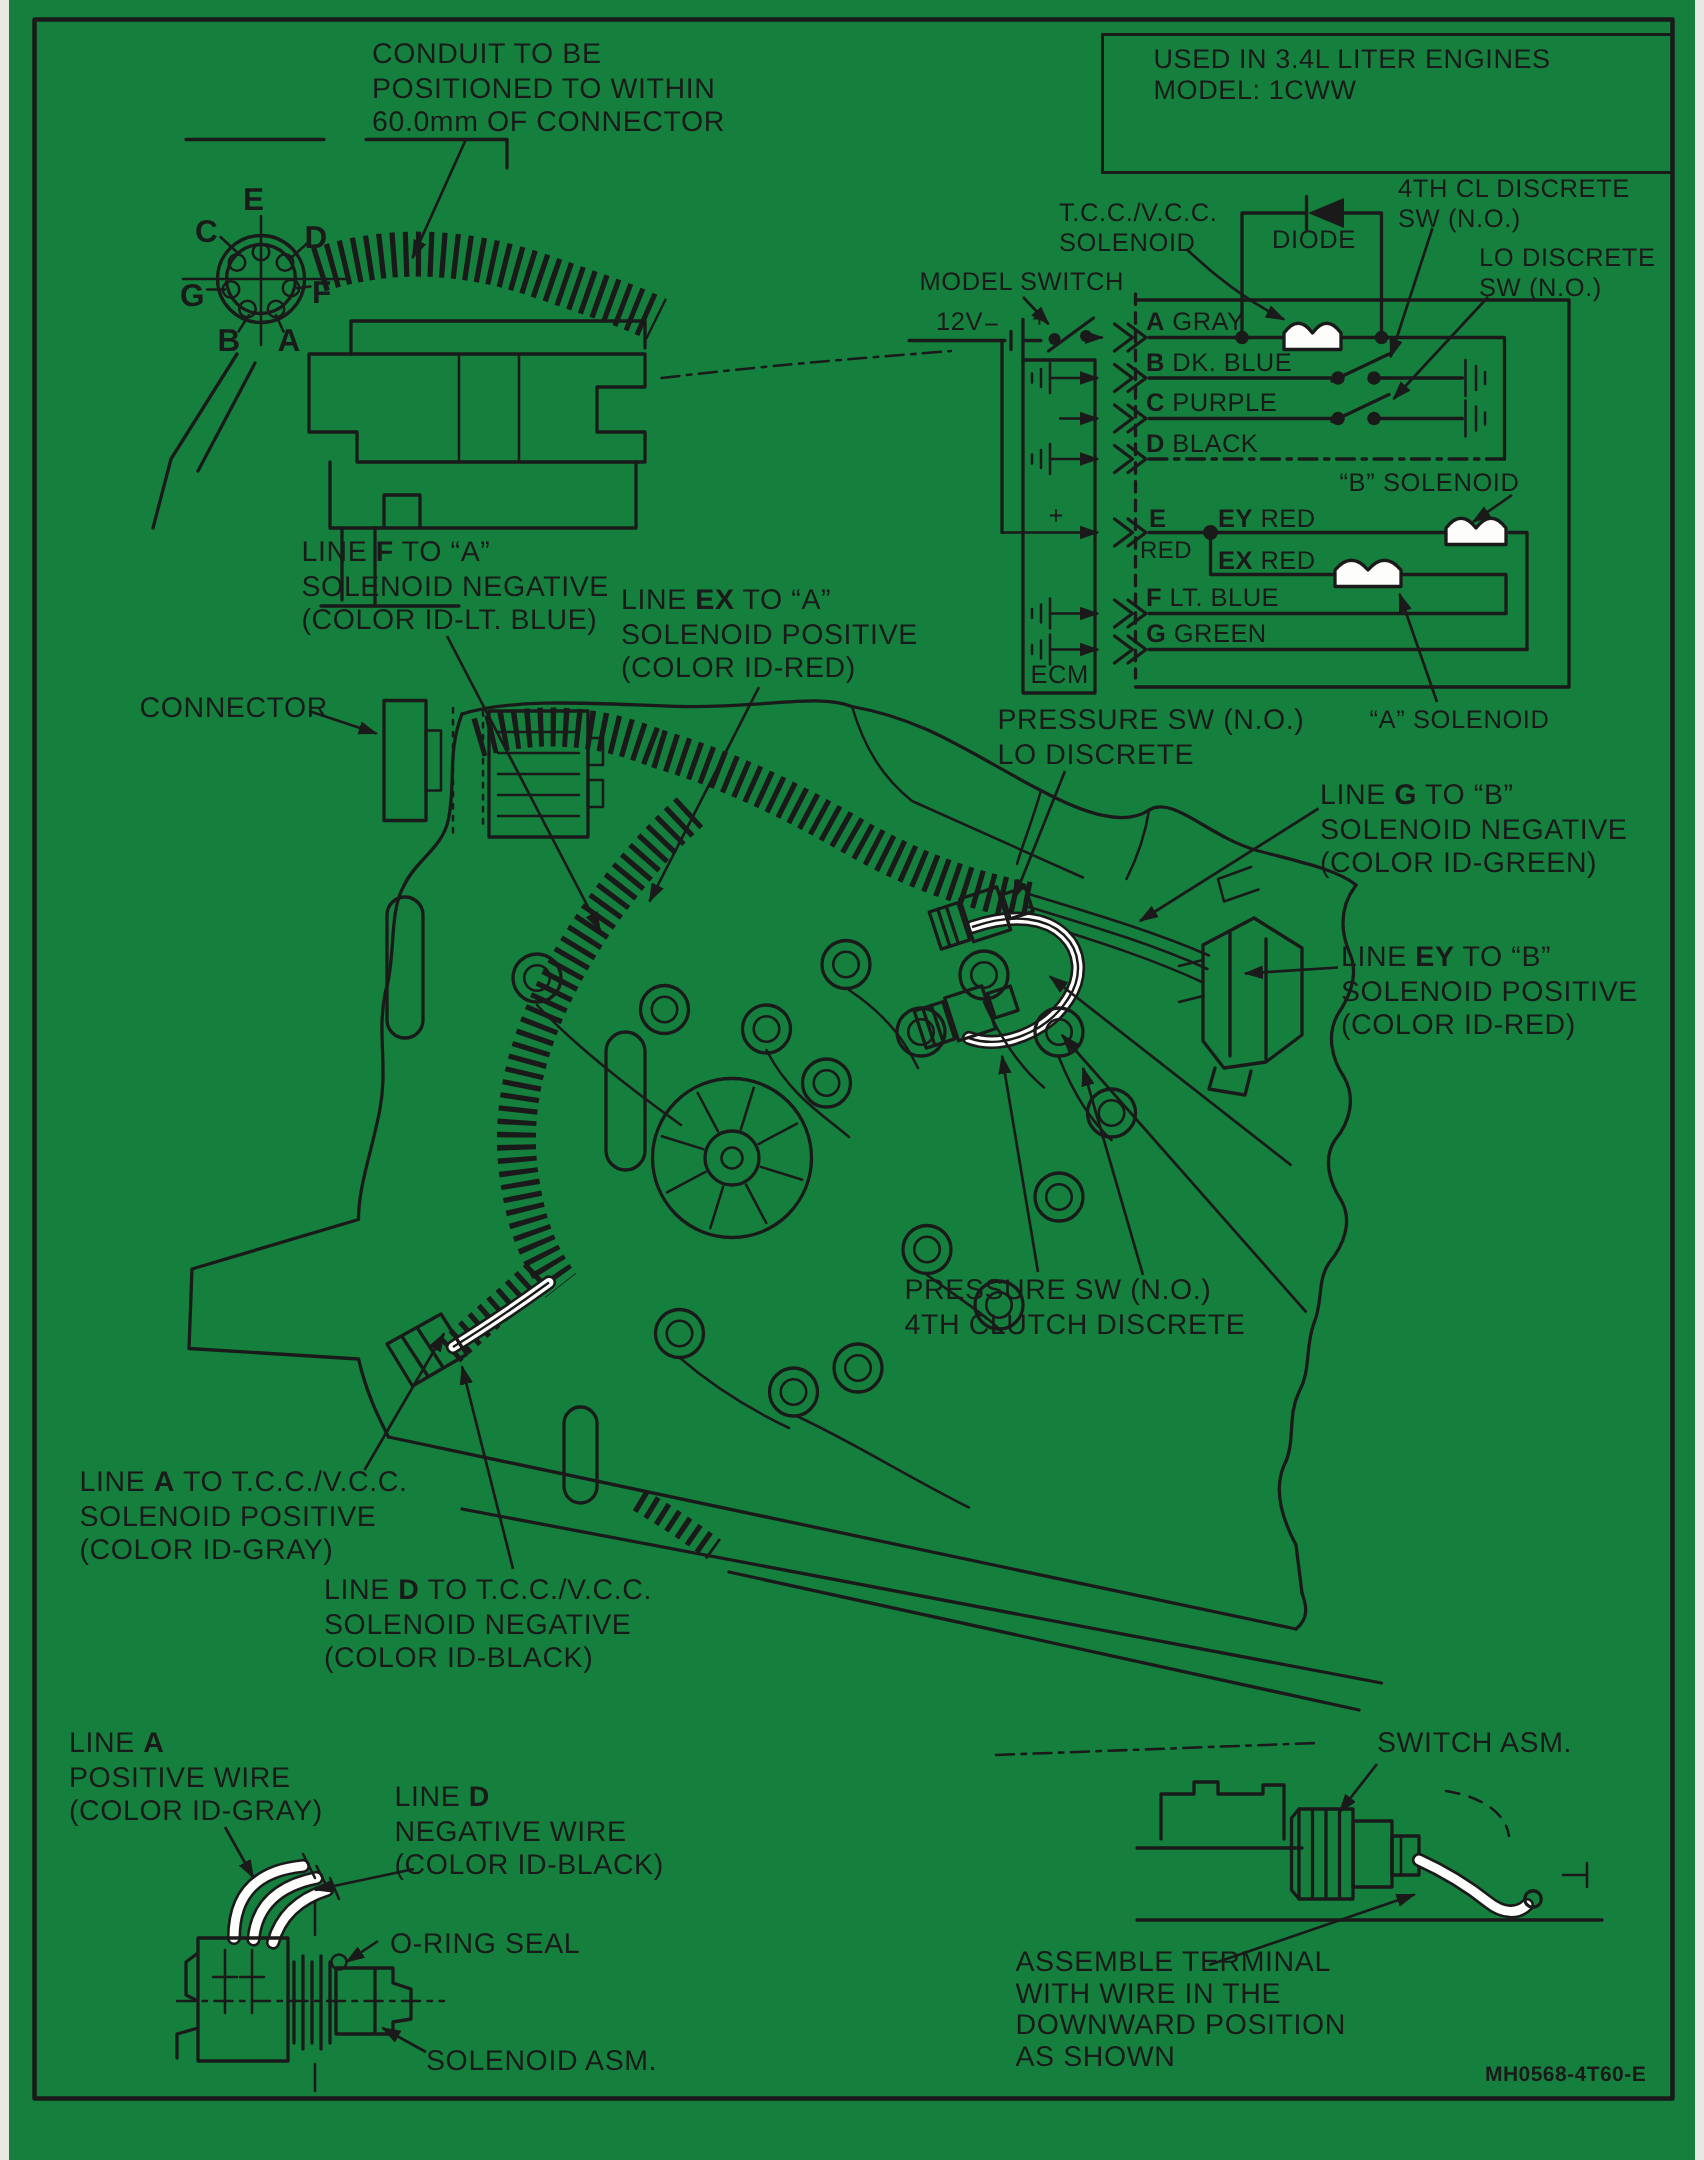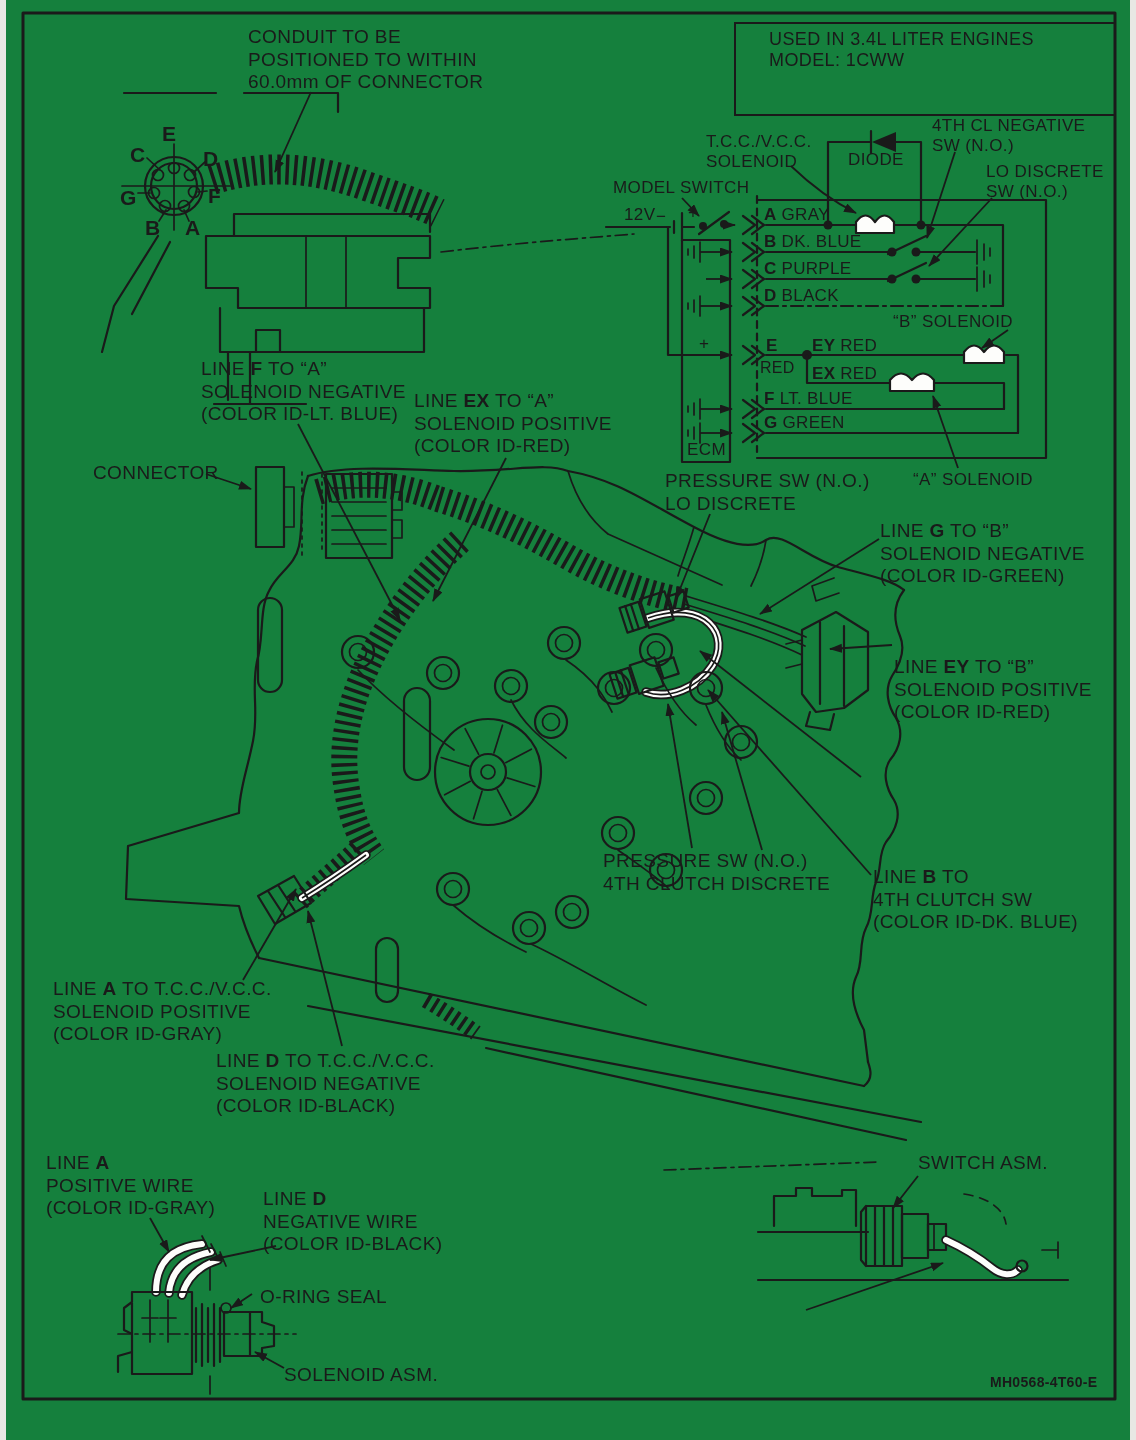--- a/index.html
+++ b/index.html
@@ -309,21 +309,21 @@
 <div id="title-box">
   <div>USED IN 3.4L LITER ENGINES</div>
       <div>MODEL: 1CWW</div>
 </div>
 
 <div class="lbl sm" style="left:700px;top:132px;">
   <div>T.C.C./V.C.C.</div>
       <div>SOLENOID</div>
 </div>
 <div class="lbl sm" style="left:926px;top:116px;">
-  <div>4TH CL NEGATIVE</div>
+  <div>4TH CL DISCRETE</div>
       <div>SW (N.O.)</div>
 </div>
 <div class="lbl sm" style="left:980px;top:162px;">
   <div>LO DISCRETE</div>
       <div>SW (N.O.)</div>
 </div>
 <div class="lbl sm" style="left:842px;top:150px;">DIODE</div>
 <div class="lbl sm" style="left:607px;top:178px;">MODEL SWITCH</div>
 <div class="lbl sm" style="left:618px;top:205px;">12V</div>
 <div class="lbl sm" style="left:650px;top:207px;">−</div>
@@ -359,33 +359,28 @@
 <div class="lbl" style="left:408px;top:390px;">
   <div><span>LINE </span><b>EX</b><span> TO “A”</span></div>
   <div>SOLENOID POSITIVE</div>
       <div>(COLOR ID-RED)</div>
 </div>
 <div class="lbl" style="left:874px;top:520px;">
   <div><span>LINE </span><b>G</b><span> TO “B”</span></div>
   <div>SOLENOID NEGATIVE</div>
       <div>(COLOR ID-GREEN)</div>
 </div>
-<div class="lbl" style="left:888px;top:628px;margin-top:28px;">
+<div class="lbl" style="left:888px;top:628px;">
   <div><span>LINE </span><b>EY</b><span> TO “B”</span></div>
   <div>SOLENOID POSITIVE</div>
       <div>(COLOR ID-RED)</div>
 </div>
 <div class="lbl" style="left:597px;top:850px;">
   <div>PRESSURE SW (N.O.)</div>
       <div>4TH CLUTCH DISCRETE</div>
-</div>
-<div class="lbl" style="left:867px;top:866px;">
-  <div><span>LINE </span><b>B</b><span> TO</span></div>
-  <div>4TH CLUTCH SW</div>
-      <div>(COLOR ID-DK. BLUE)</div>
 </div>
 <div class="lbl" style="left:47px;top:978px;">
   <div><span>LINE </span><b>A</b><span> TO T.C.C./V.C.C.</span></div>
   <div>SOLENOID POSITIVE</div>
       <div>(COLOR ID-GRAY)</div>
 </div>
 <div class="lbl" style="left:210px;top:1050px;">
   <div><span>LINE </span><b>D</b><span> TO T.C.C./V.C.C.</span></div>
   <div>SOLENOID NEGATIVE</div>
       <div>(COLOR ID-BLACK)</div>
@@ -396,15 +391,21 @@
       <div>(COLOR ID-GRAY)</div>
 </div>
 <div class="lbl" style="left:257px;top:1188px;">
   <div><span>LINE </span><b>D</b></div>
   <div>NEGATIVE WIRE</div>
       <div>(COLOR ID-BLACK)</div>
 </div>
 <div class="lbl" style="left:254px;top:1286px;">O-RING SEAL</div>
 <div class="lbl" style="left:278px;top:1364px;">SOLENOID ASM.</div>
 <div class="lbl" style="left:912px;top:1152px;">SWITCH ASM.</div>
+<div class="lbl" style="left:671px;top:1298px;line-height:21px;">
+  <div>ASSEMBLE TERMINAL</div>
+      <div>WITH WIRE IN THE</div>
+  <div>DOWNWARD POSITION</div>
+      <div>AS SHOWN</div>
+</div>
 <div id="doc-num">MH0568-4T60-E</div>
 
 </div>
 
 </body></html>

